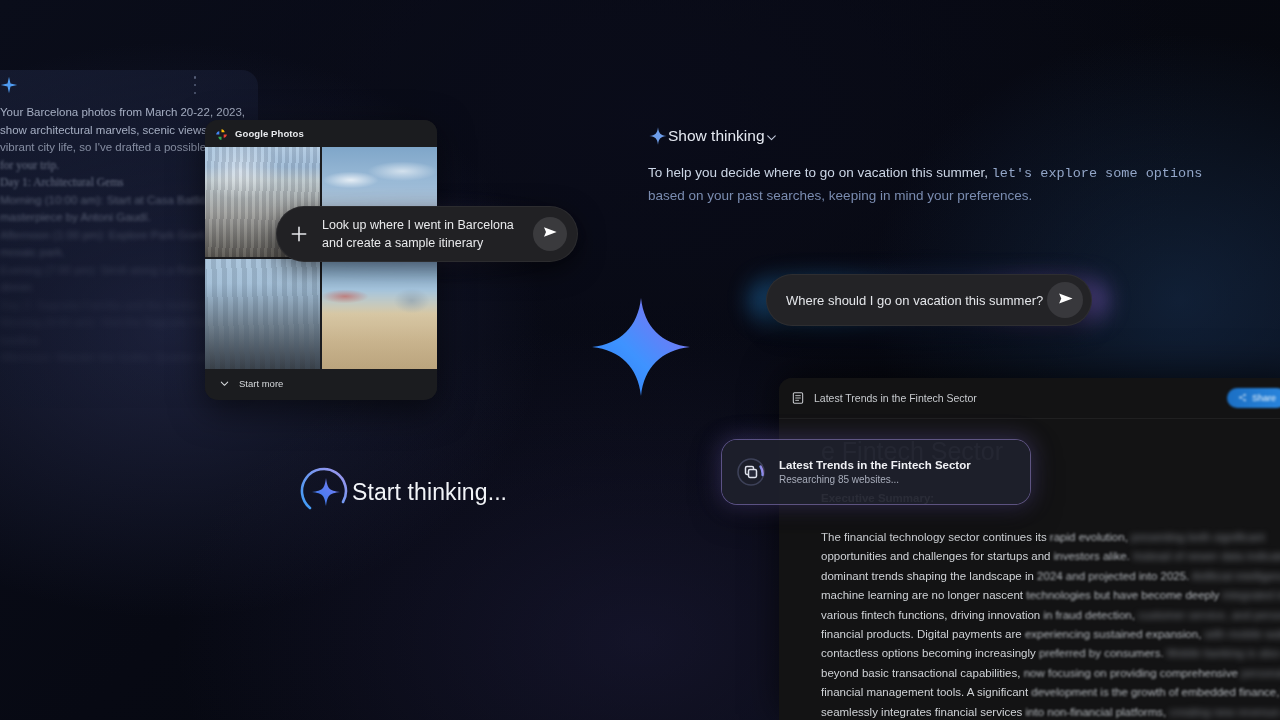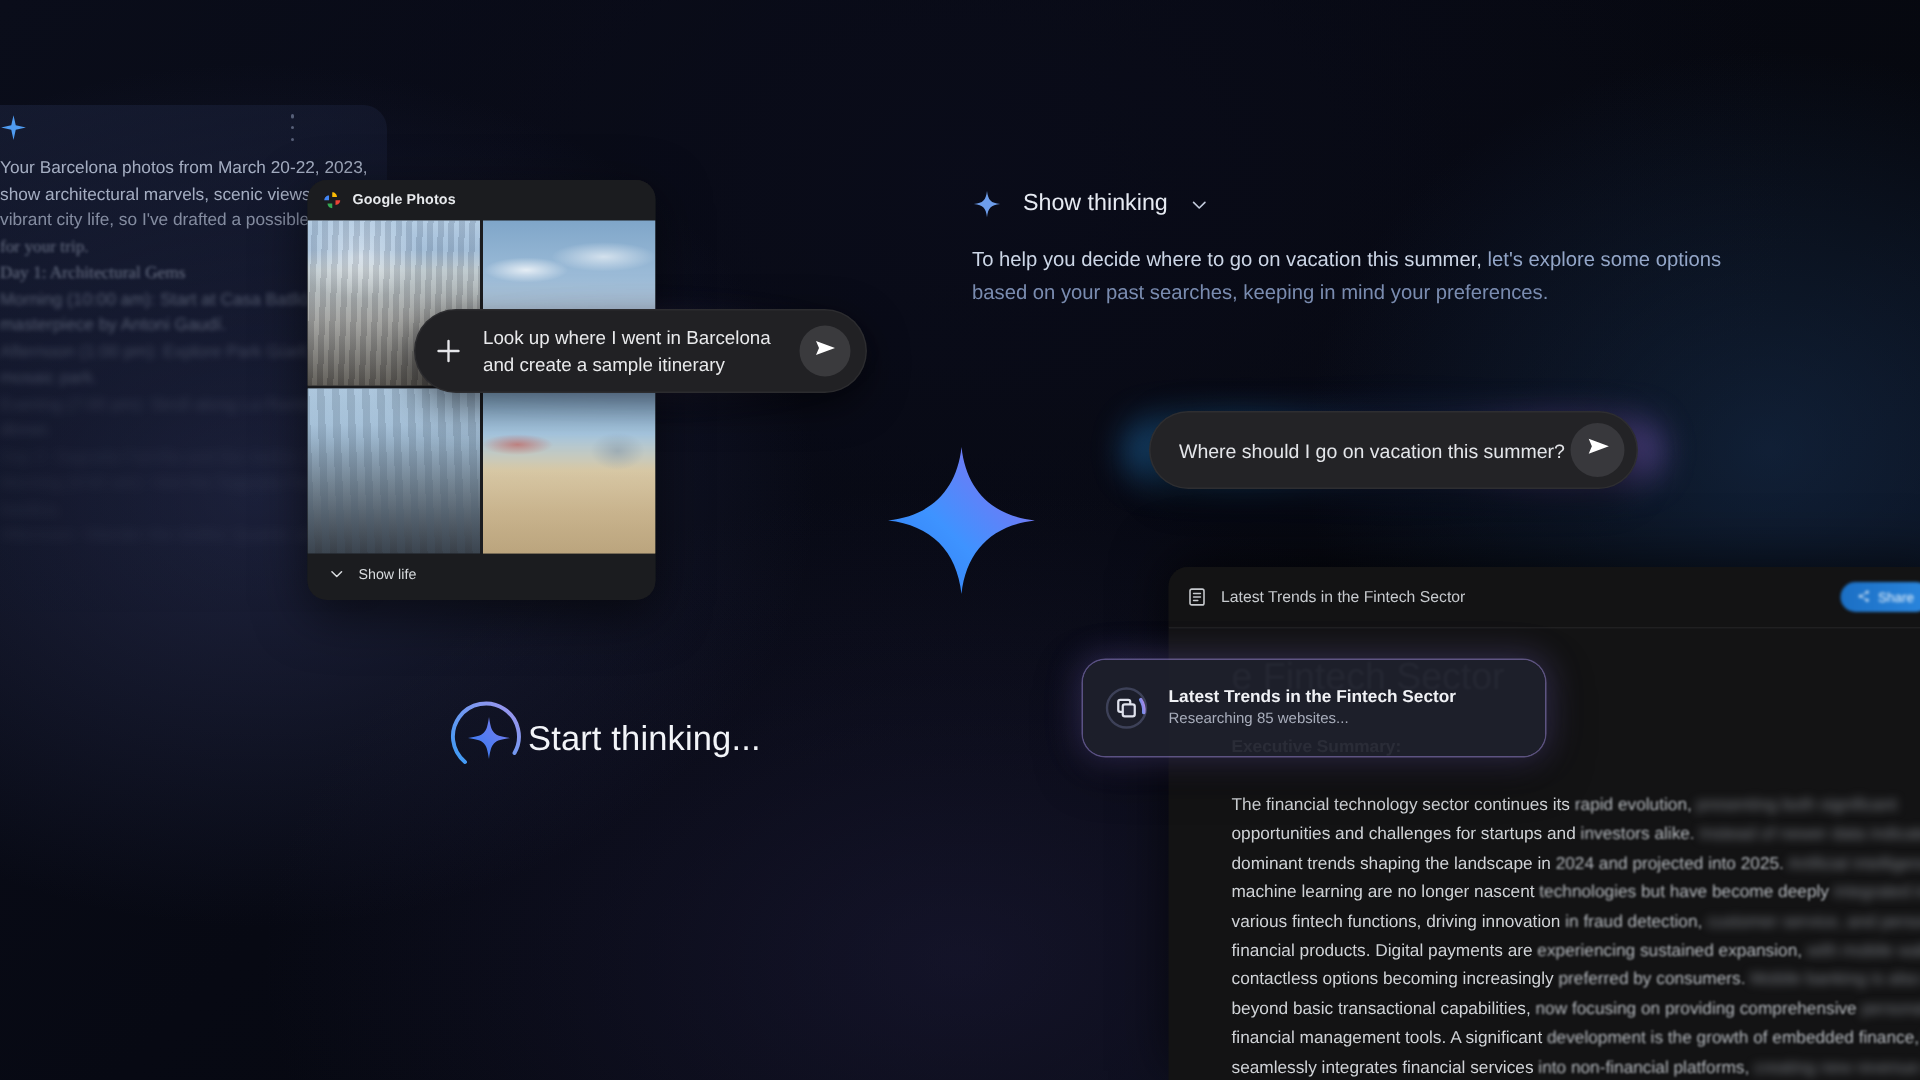--- a/index.html
+++ b/index.html
@@ -94,27 +94,27 @@
   
   .big-star{position:absolute;left:590px;top:296px;width:102px;height:102px;}
 
   
   .start-think{position:absolute;left:300px;top:466px;display:flex;align-items:center;}
   .st-spinner{position:relative;width:52px;height:52px;}
   .st-label{font-size:23px;color:#f2f4f8;letter-spacing:.1px;}
 
   
   .thinking{position:absolute;left:648px;top:126px;width:572px;}
-  .th-head{display:flex;align-items:center;gap:14px;margin-bottom:16px;}
+  .th-head{display:flex;align-items:center;gap:0;margin-bottom:16px;}
   .th-spark{width:20px;height:20px;flex:0 0 auto;}
   .th-title{font-size:15.5px;color:#e6eaf2;}
   .th-chev{width:13px;height:13px;}
   .th-p{font-size:13.5px;line-height:22px;color:#ccd6e6;margin:0 0 18px 0;}
   .th-p.faded{color:#6f7ea0;opacity:.62;filter:blur(0.5px);}
-  .th-p .dim{color:#93a6c8;}
+  .th-p .dim{color:#93a6c8;font-family:Liberation Mono, monospace;}
   .th-p .dimmer{color:#7a8cb0;}
 
   
   .vac-wrap{position:absolute;left:748px;top:262px;width:362px;height:76px;}
   .vac-glow{position:absolute;inset:0;border-radius:40px;
     background:
       radial-gradient(ellipse 46% 56% at 18% 50%, rgba(40,150,235,0.72), transparent 72%),
       radial-gradient(ellipse 44% 56% at 84% 50%, rgba(150,110,230,0.70), transparent 72%),
       radial-gradient(ellipse 62% 60% at 50% 50%, rgba(60,110,220,0.35), transparent 78%);
     filter:blur(10px);}
@@ -209,21 +209,21 @@
       <div class="ph ph2"></div>
       <div class="ph ph3"></div>
       <div class="ph ph4"></div>
     </div>
     <div class="gp-more">
       <span>
         <svg viewBox="0 0 24 24" width="11" height="11">
             <path d="M5 9 L12 16 L19 9" fill="none" stroke="#d7dadd" stroke-width="2.2" stroke-linecap="round" stroke-linejoin="round"></path>
           </svg>
       </span>
-      <span class="gp-more-lbl">Show life</span>
+      <span class="gp-more-lbl">Start more</span>
     </div>
   </div>
 
   <div class="bcn-wrap">
     <div class="bcn-glow"></div>
     <div class="bcn-bar">
       <span class="bcn-plus">
         <svg viewBox="0 0 24 24" width="20" height="20">
             <path d="M12 4v16M4 12h16" stroke="#e6e7ea" stroke-width="1.9" stroke-linecap="round"></path>
           </svg>

